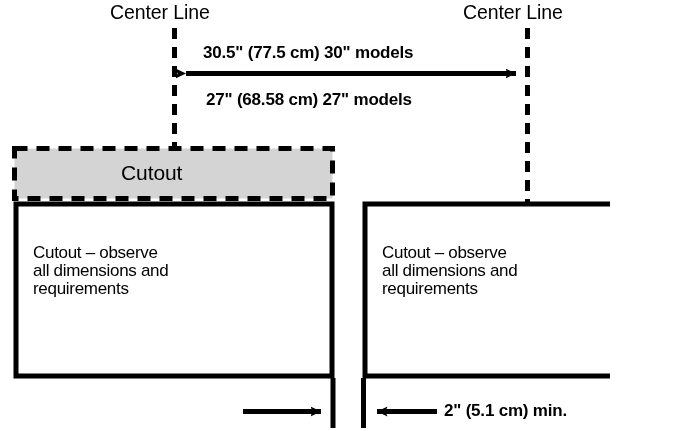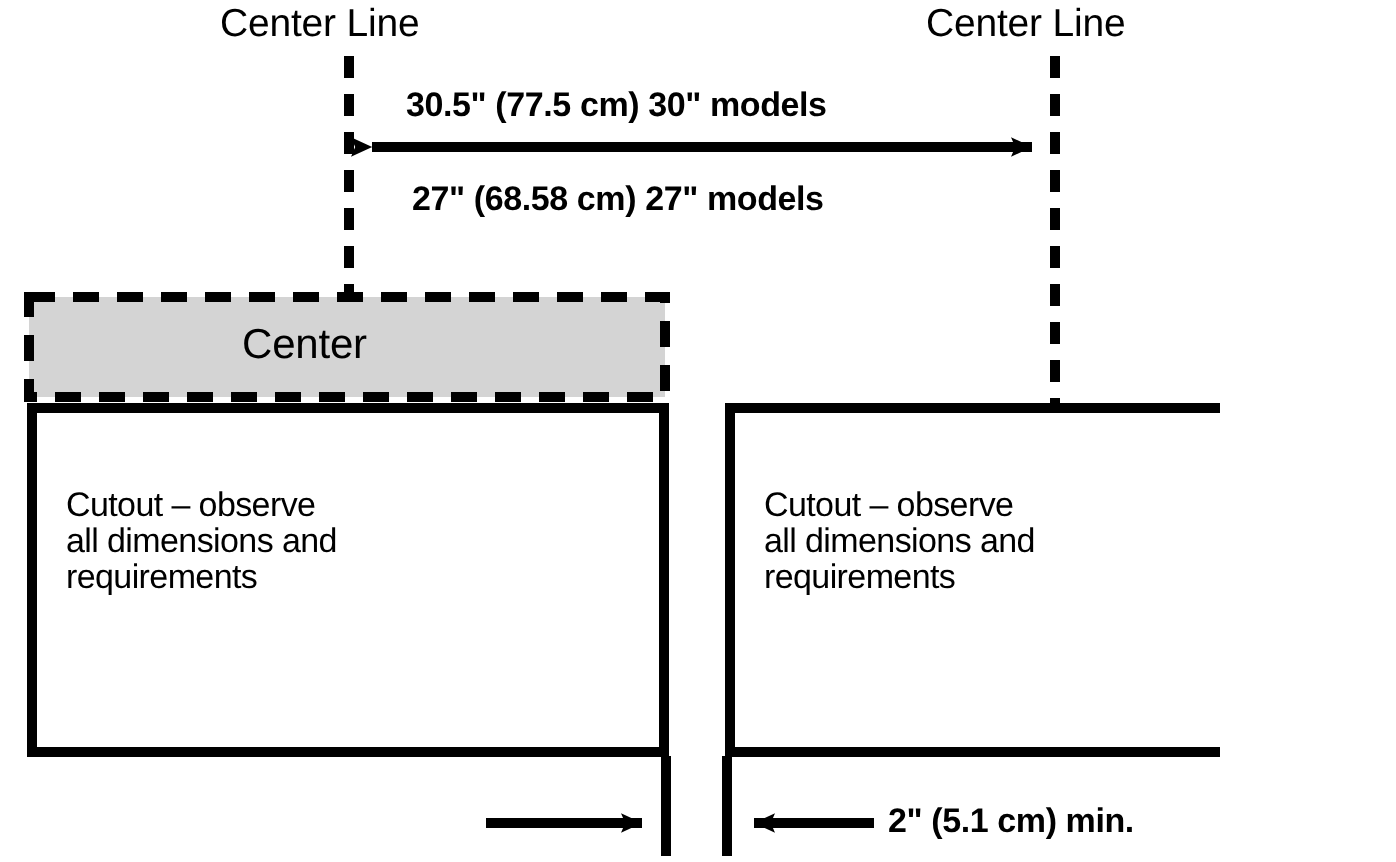--- a/index.html
+++ b/index.html
@@ -96,21 +96,21 @@
   </svg>
 
   <div class="lbl center-line-label" style="left:110px; top:2px;">Center Line</div>
 
   <div class="lbl center-line-label" style="left:463px; top:2px;">Center Line</div>
 
   <div class="lbl dim-label" style="left:203px; top:44px;">30.5" (77.5 cm) 30" models</div>
 
   <div class="lbl dim-label" style="left:206px; top:91px;">27" (68.58 cm) 27" models</div>
 
-  <div class="lbl cooktop-label" style="left:121px; top:162px;">Center</div>
+  <div class="lbl cooktop-label" style="left:121px; top:162px;">Cutout</div>
 
   <div style="position:absolute; left:33px; top:244px;">
     <div class="cutout-label">Cutout – observe</div>
     <div class="cutout-label">all dimensions and</div>
     <div class="cutout-label">requirements</div>
   </div>
 
   <div style="position:absolute; left:382px; top:244px;">
     <div class="cutout-label">Cutout – observe</div>
     <div class="cutout-label">all dimensions and</div>

